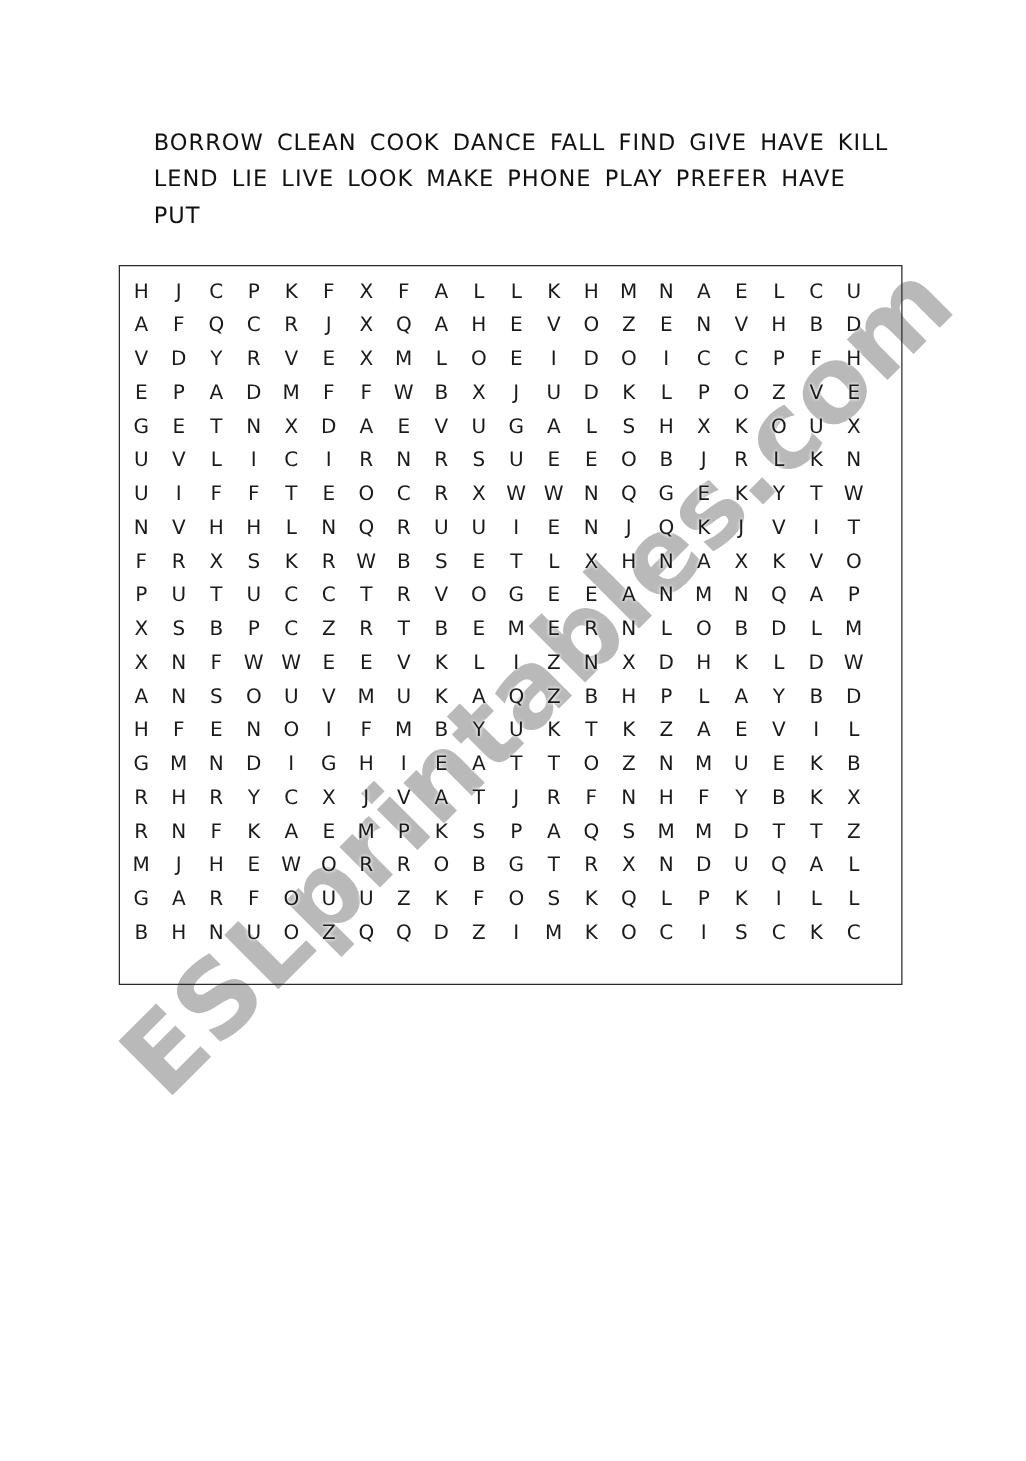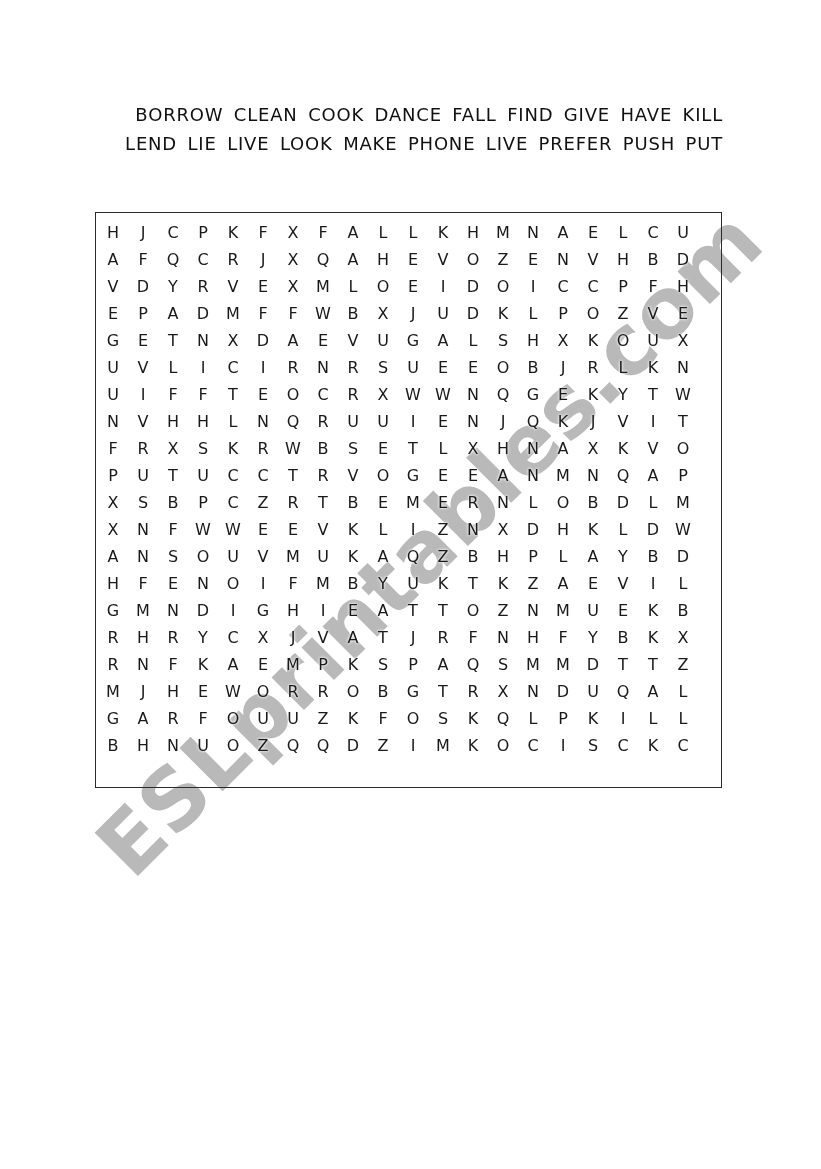--- a/index.html
+++ b/index.html
@@ -38,21 +38,20 @@
     left: 123px;
     top: 100px;
     width: 600px;
     z-index: 2;
     font-size: 18px;
     line-height: 29px;
     font-weight: 500;
     letter-spacing: 0.8px;
     word-spacing: 4px;
     color: #111;
-    text-align: right;
   }
 
   
   .grid-box {
     position: absolute;
     left: 95px;
     top: 212px;
     width: 627px;
     height: 576px;
     border: 1px solid #2b2b2b;
@@ -76,21 +75,21 @@
     text-shadow: 0 0 3px rgba(255,255,255,0.9), 0 0 3px rgba(255,255,255,0.9);
   }
 </style>
 </head>
 <body>
 
 <div class="watermark" style="color: rgb(185, 185, 185);">ESLprintables.com</div>
 
 <div class="word-list">
   <div>BORROW CLEAN COOK DANCE FALL FIND GIVE HAVE KILL</div>
-  <div>LEND LIE LIVE LOOK MAKE PHONE LIVE PREFER PUSH PUT</div>
+  <div>LEND LIE LIVE LOOK MAKE PHONE PLAY PREFER HAVE PUT</div>
 </div>
 
 <div class="grid-box">
   <div class="grid" id="grid">
       <span class="cell">H</span>
       <span class="cell">J</span>
       <span class="cell">C</span>
       <span class="cell">P</span>
       <span class="cell">K</span>
       <span class="cell">F</span>

